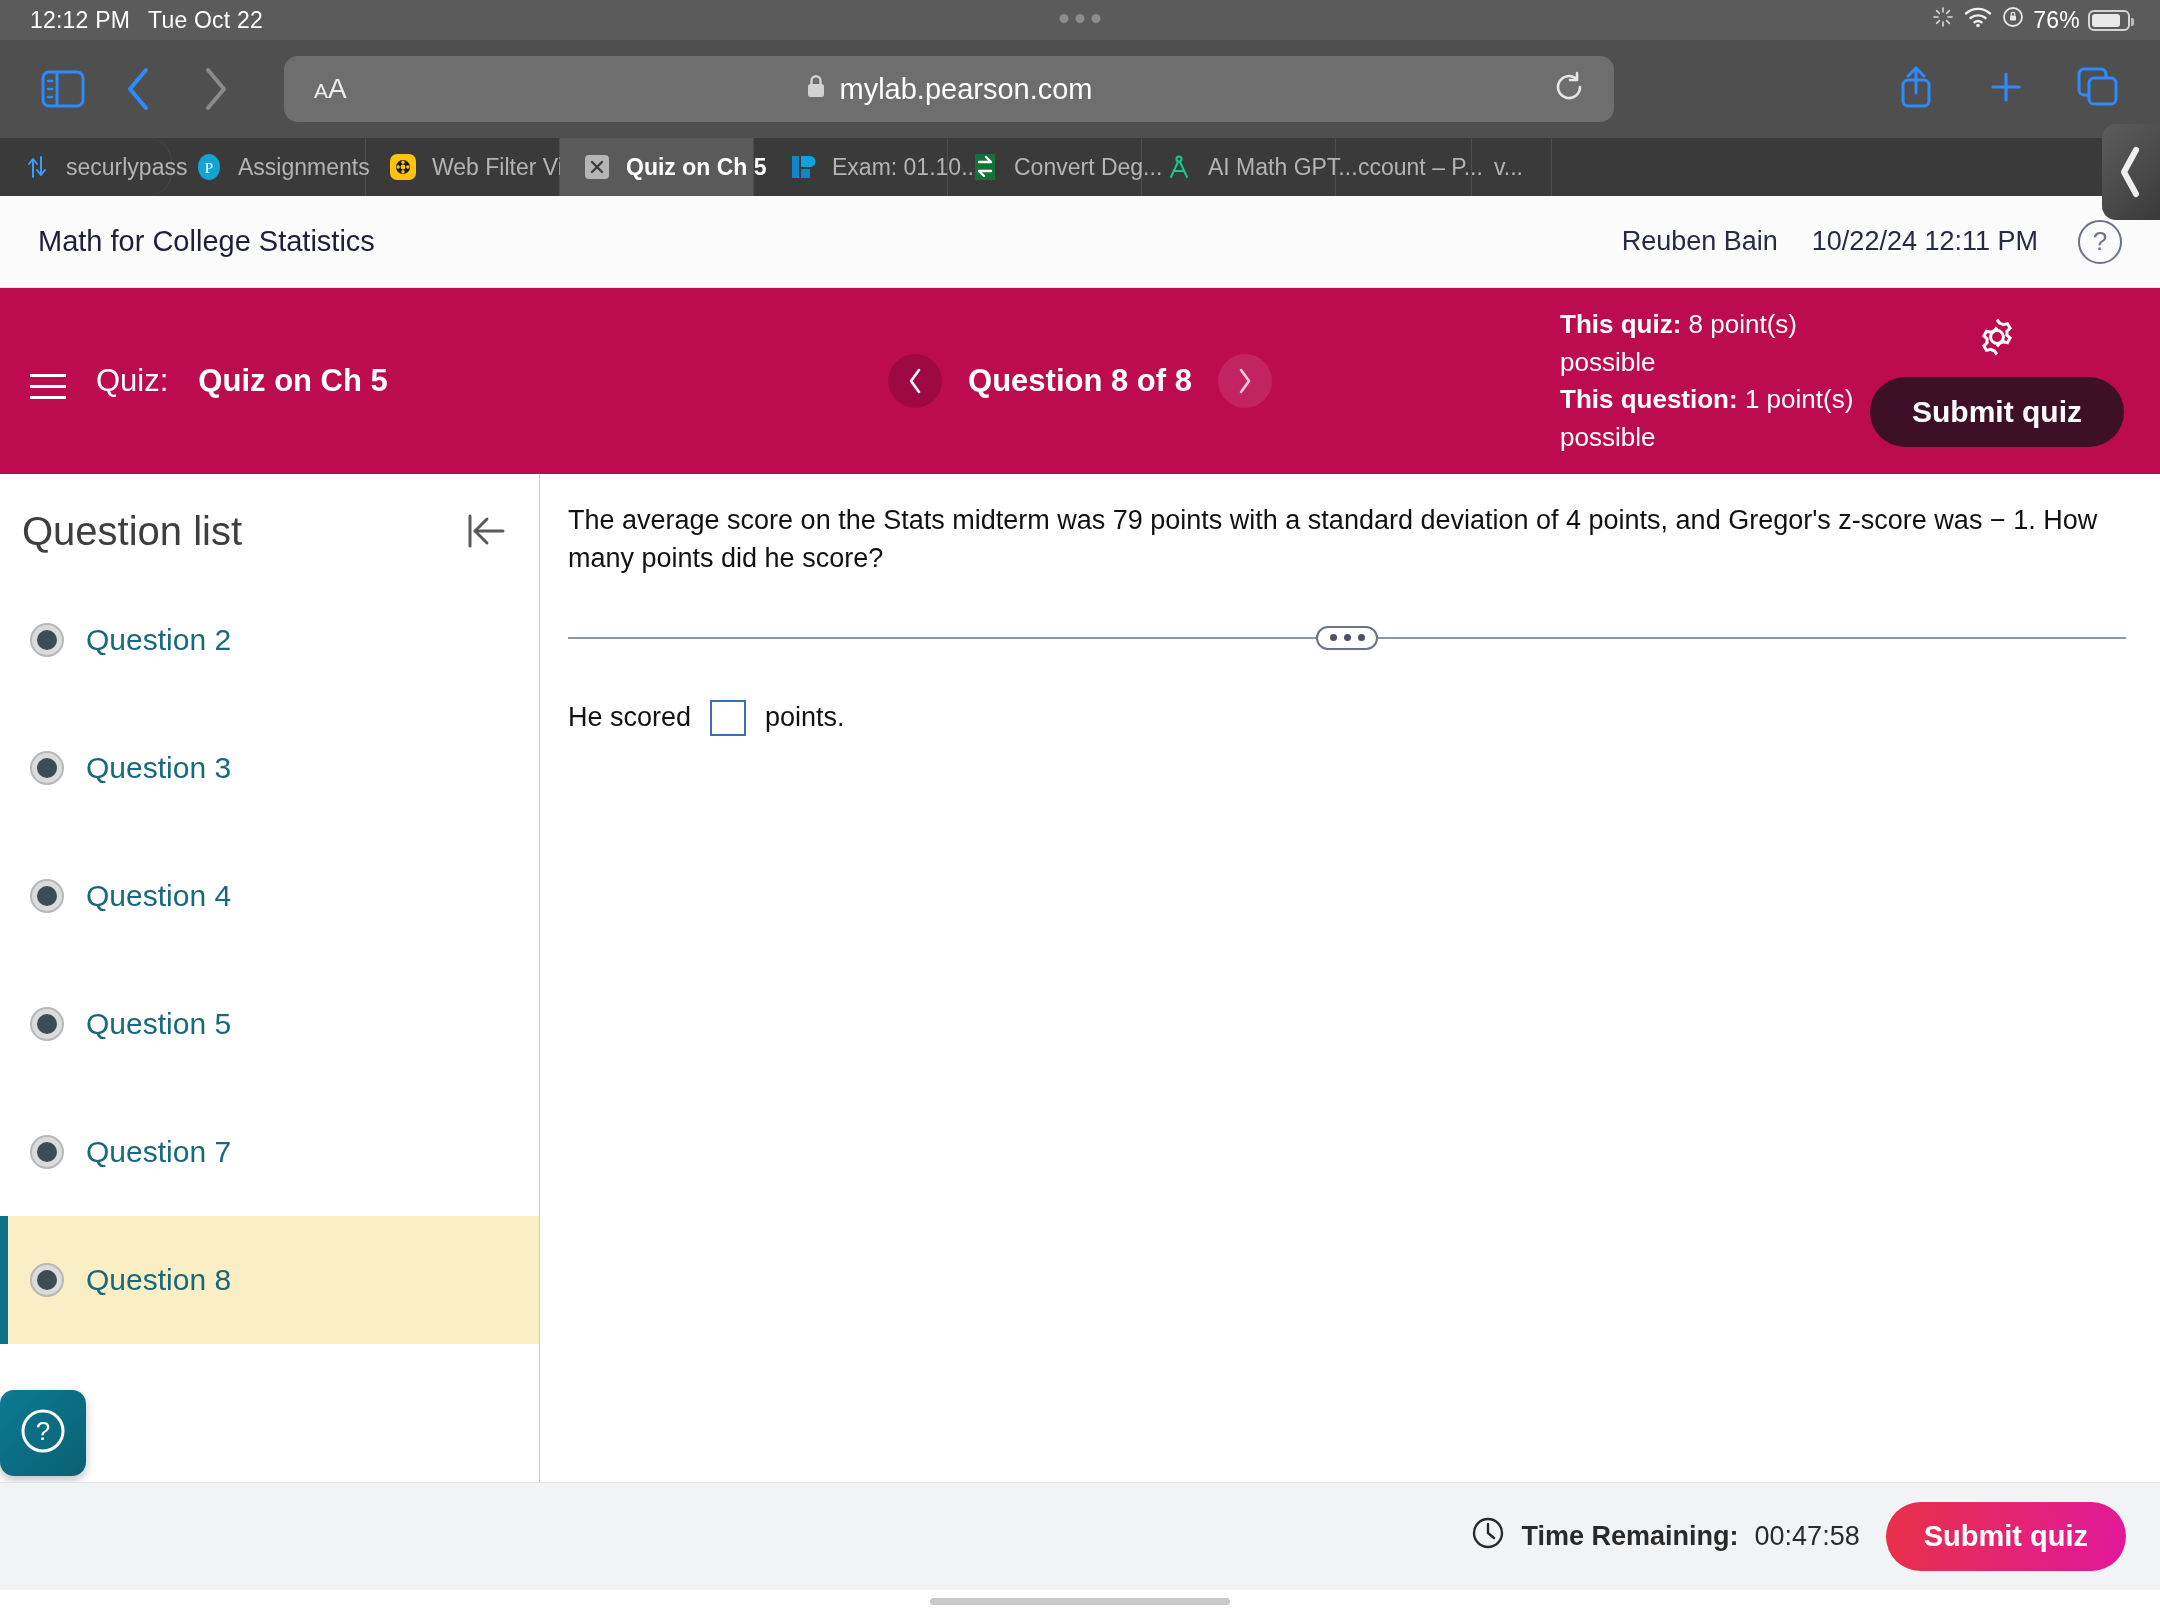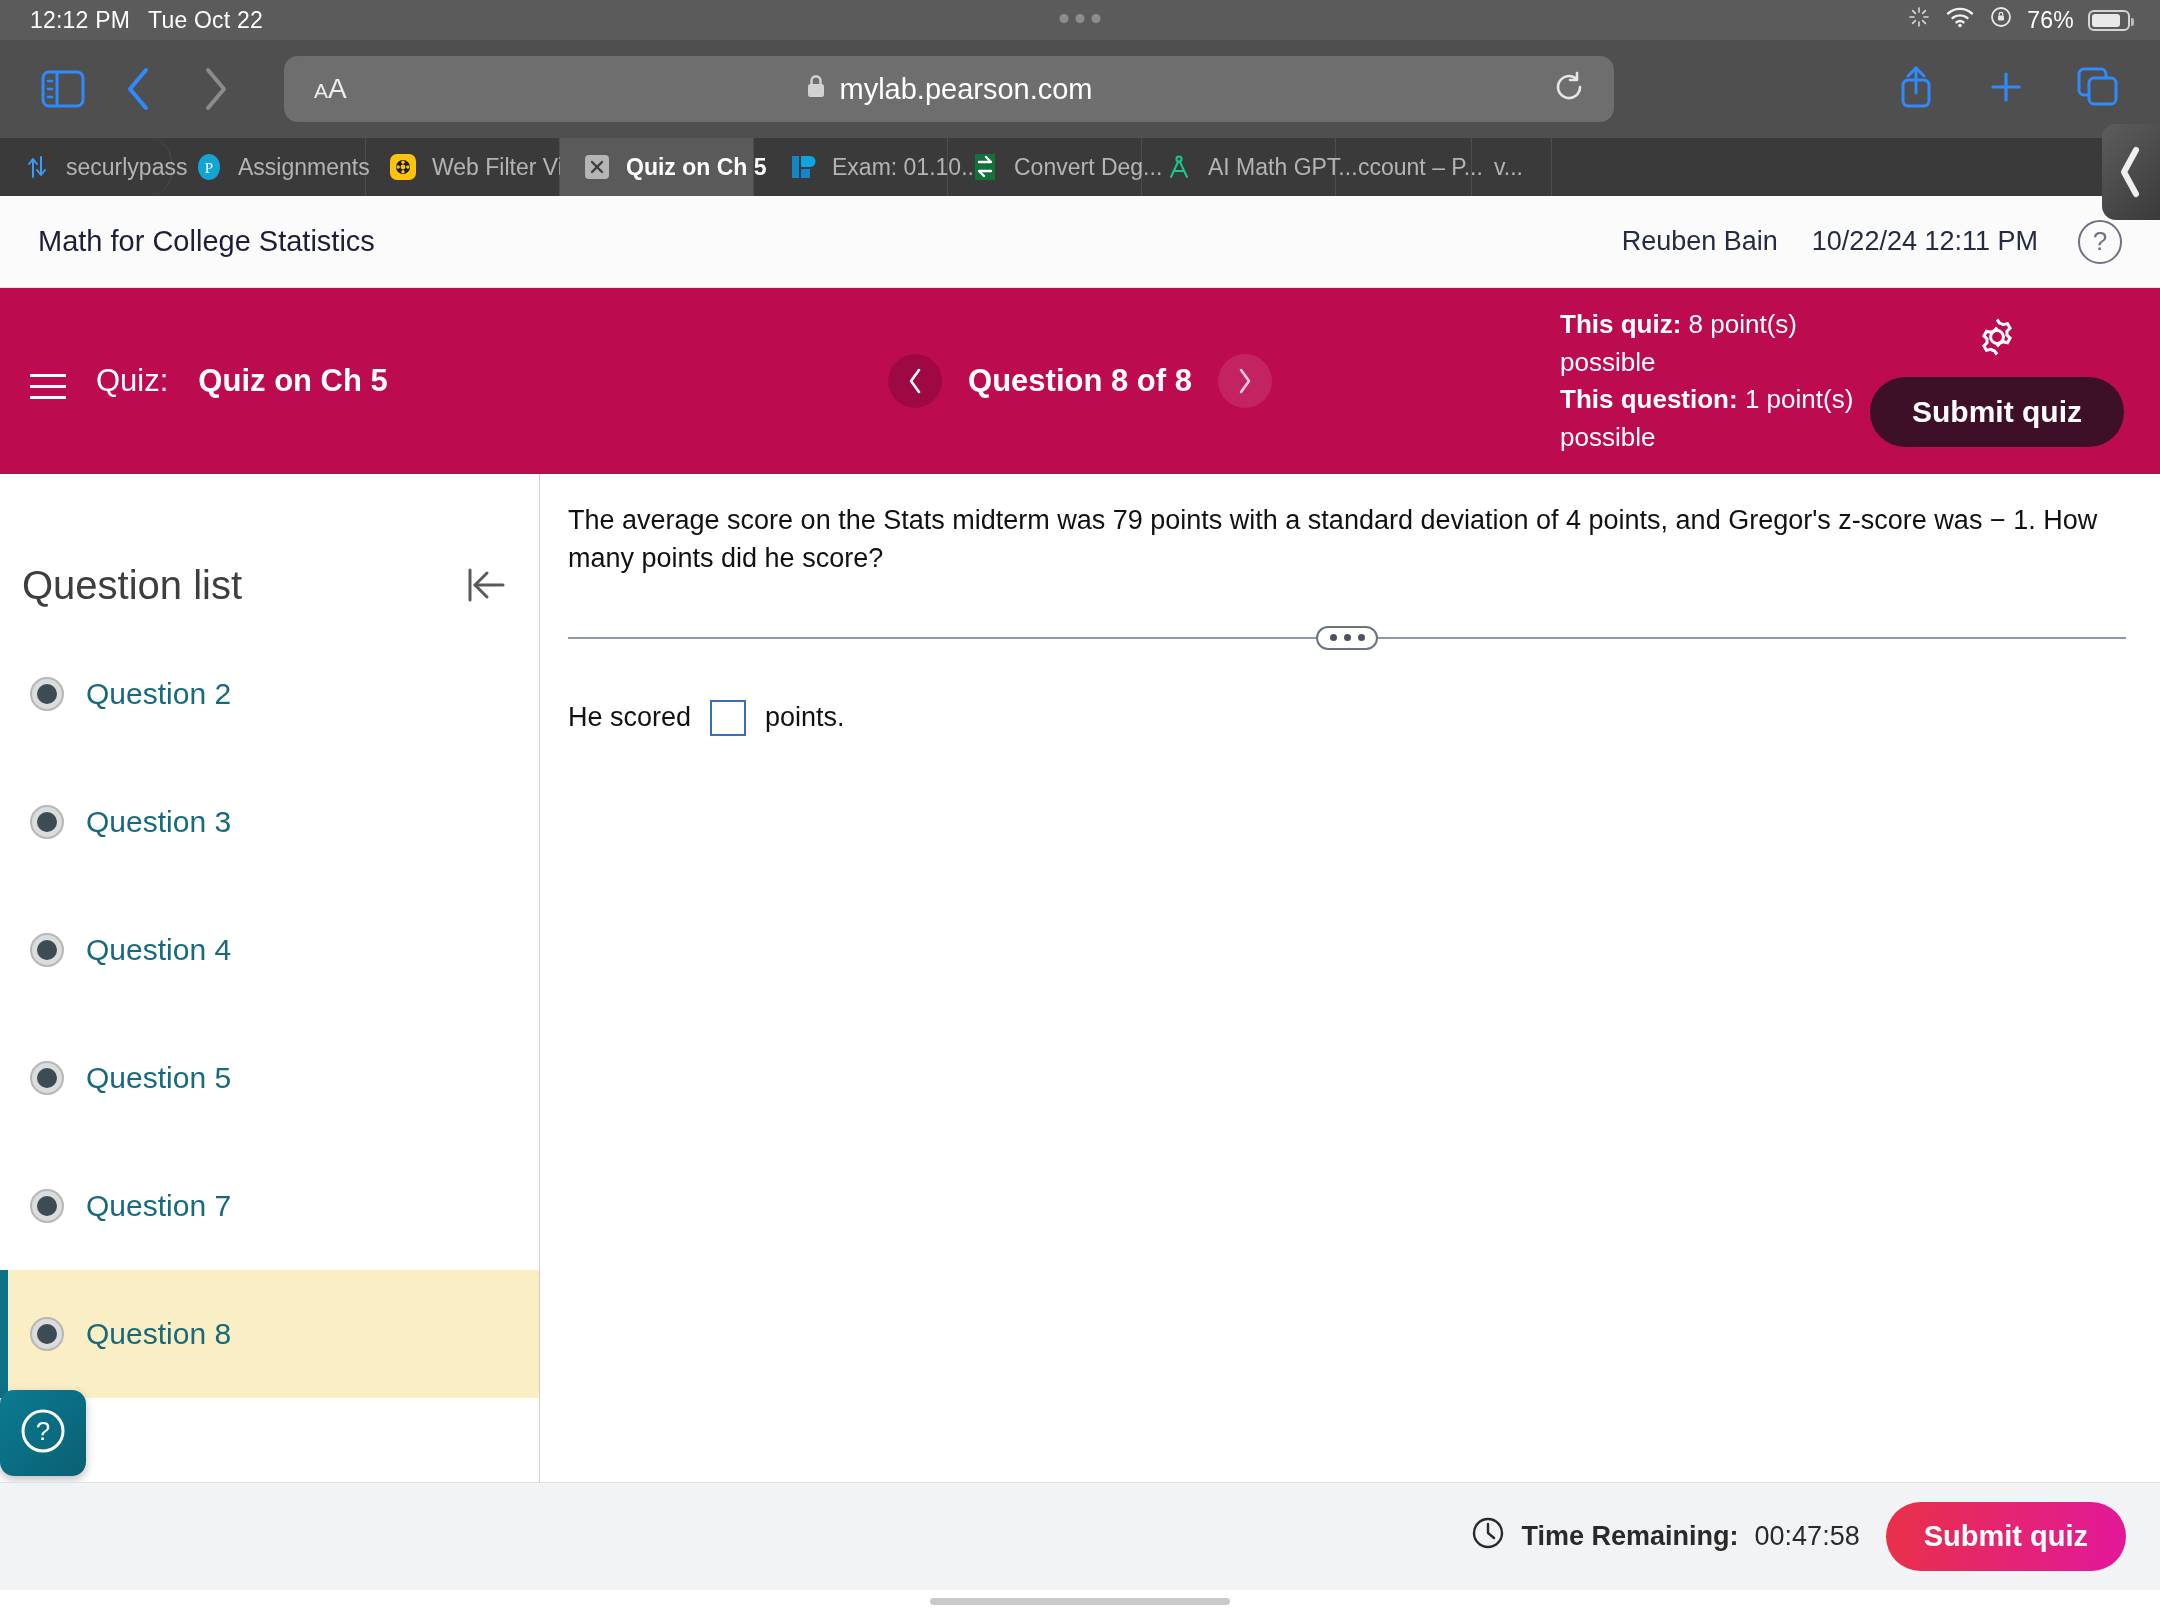--- a/index.html
+++ b/index.html
@@ -10,21 +10,21 @@
   }
 
   
   .status-bar {
     height: 40px; background: #5b5b5b;
     display: flex; align-items: center;
     padding: 0 30px; color: #fff;
     font-size: 23px; letter-spacing: .2px;
   }
   .status-left { display: flex; align-items: center; gap: 18px; }
-  .status-right { margin-left: auto; display: flex; align-items: center; gap: 14px; }
+  .status-right { margin-left: auto; display: flex; align-items: center; gap: 8px; }
   .status-dots {
     position: absolute; left: 50%; top: 14px; transform: translateX(-50%);
     display: flex; gap: 7px;
   }
   .status-dots i { width: 9px; height: 9px; border-radius: 50%; background: #8d8d8d; display: block; }
   .battery-shell {
     width: 42px; height: 21px; border: 2px solid #d5d5d5;
     border-radius: 6px; position: relative; display: inline-block;
   }
   .battery-shell::after {
@@ -127,21 +127,21 @@
     font-family: "Liberation Sans", sans-serif; cursor: pointer;
   }
 
   
   .body-split { display: flex; height: 1008px; }
   .sidebar {
     width: 540px; background: #fff; border-right: 1px solid #cfcfcf;
     position: relative; overflow: hidden;
   }
   .sidebar-head {
-    display: flex; align-items: center; padding: 50px 30px 22px 22px; margin-top: 38px;
+    display: flex; align-items: center; padding: 34px 30px 22px 22px;
   }
   .sidebar-title { font-size: 40px; color: #3e3e3e; }
   .collapse-icon { margin-left: auto; display: flex; align-items: center; color: #5a5a5a; }
   .q-item {
     display: flex; align-items: center; gap: 22px;
     height: 128px; padding-left: 22px;
     color: #17697c; font-size: 30px;
     border-left: 8px solid transparent;
   }
   .q-item.current { background: #faeec4; border-left-color: #0d7186; }

